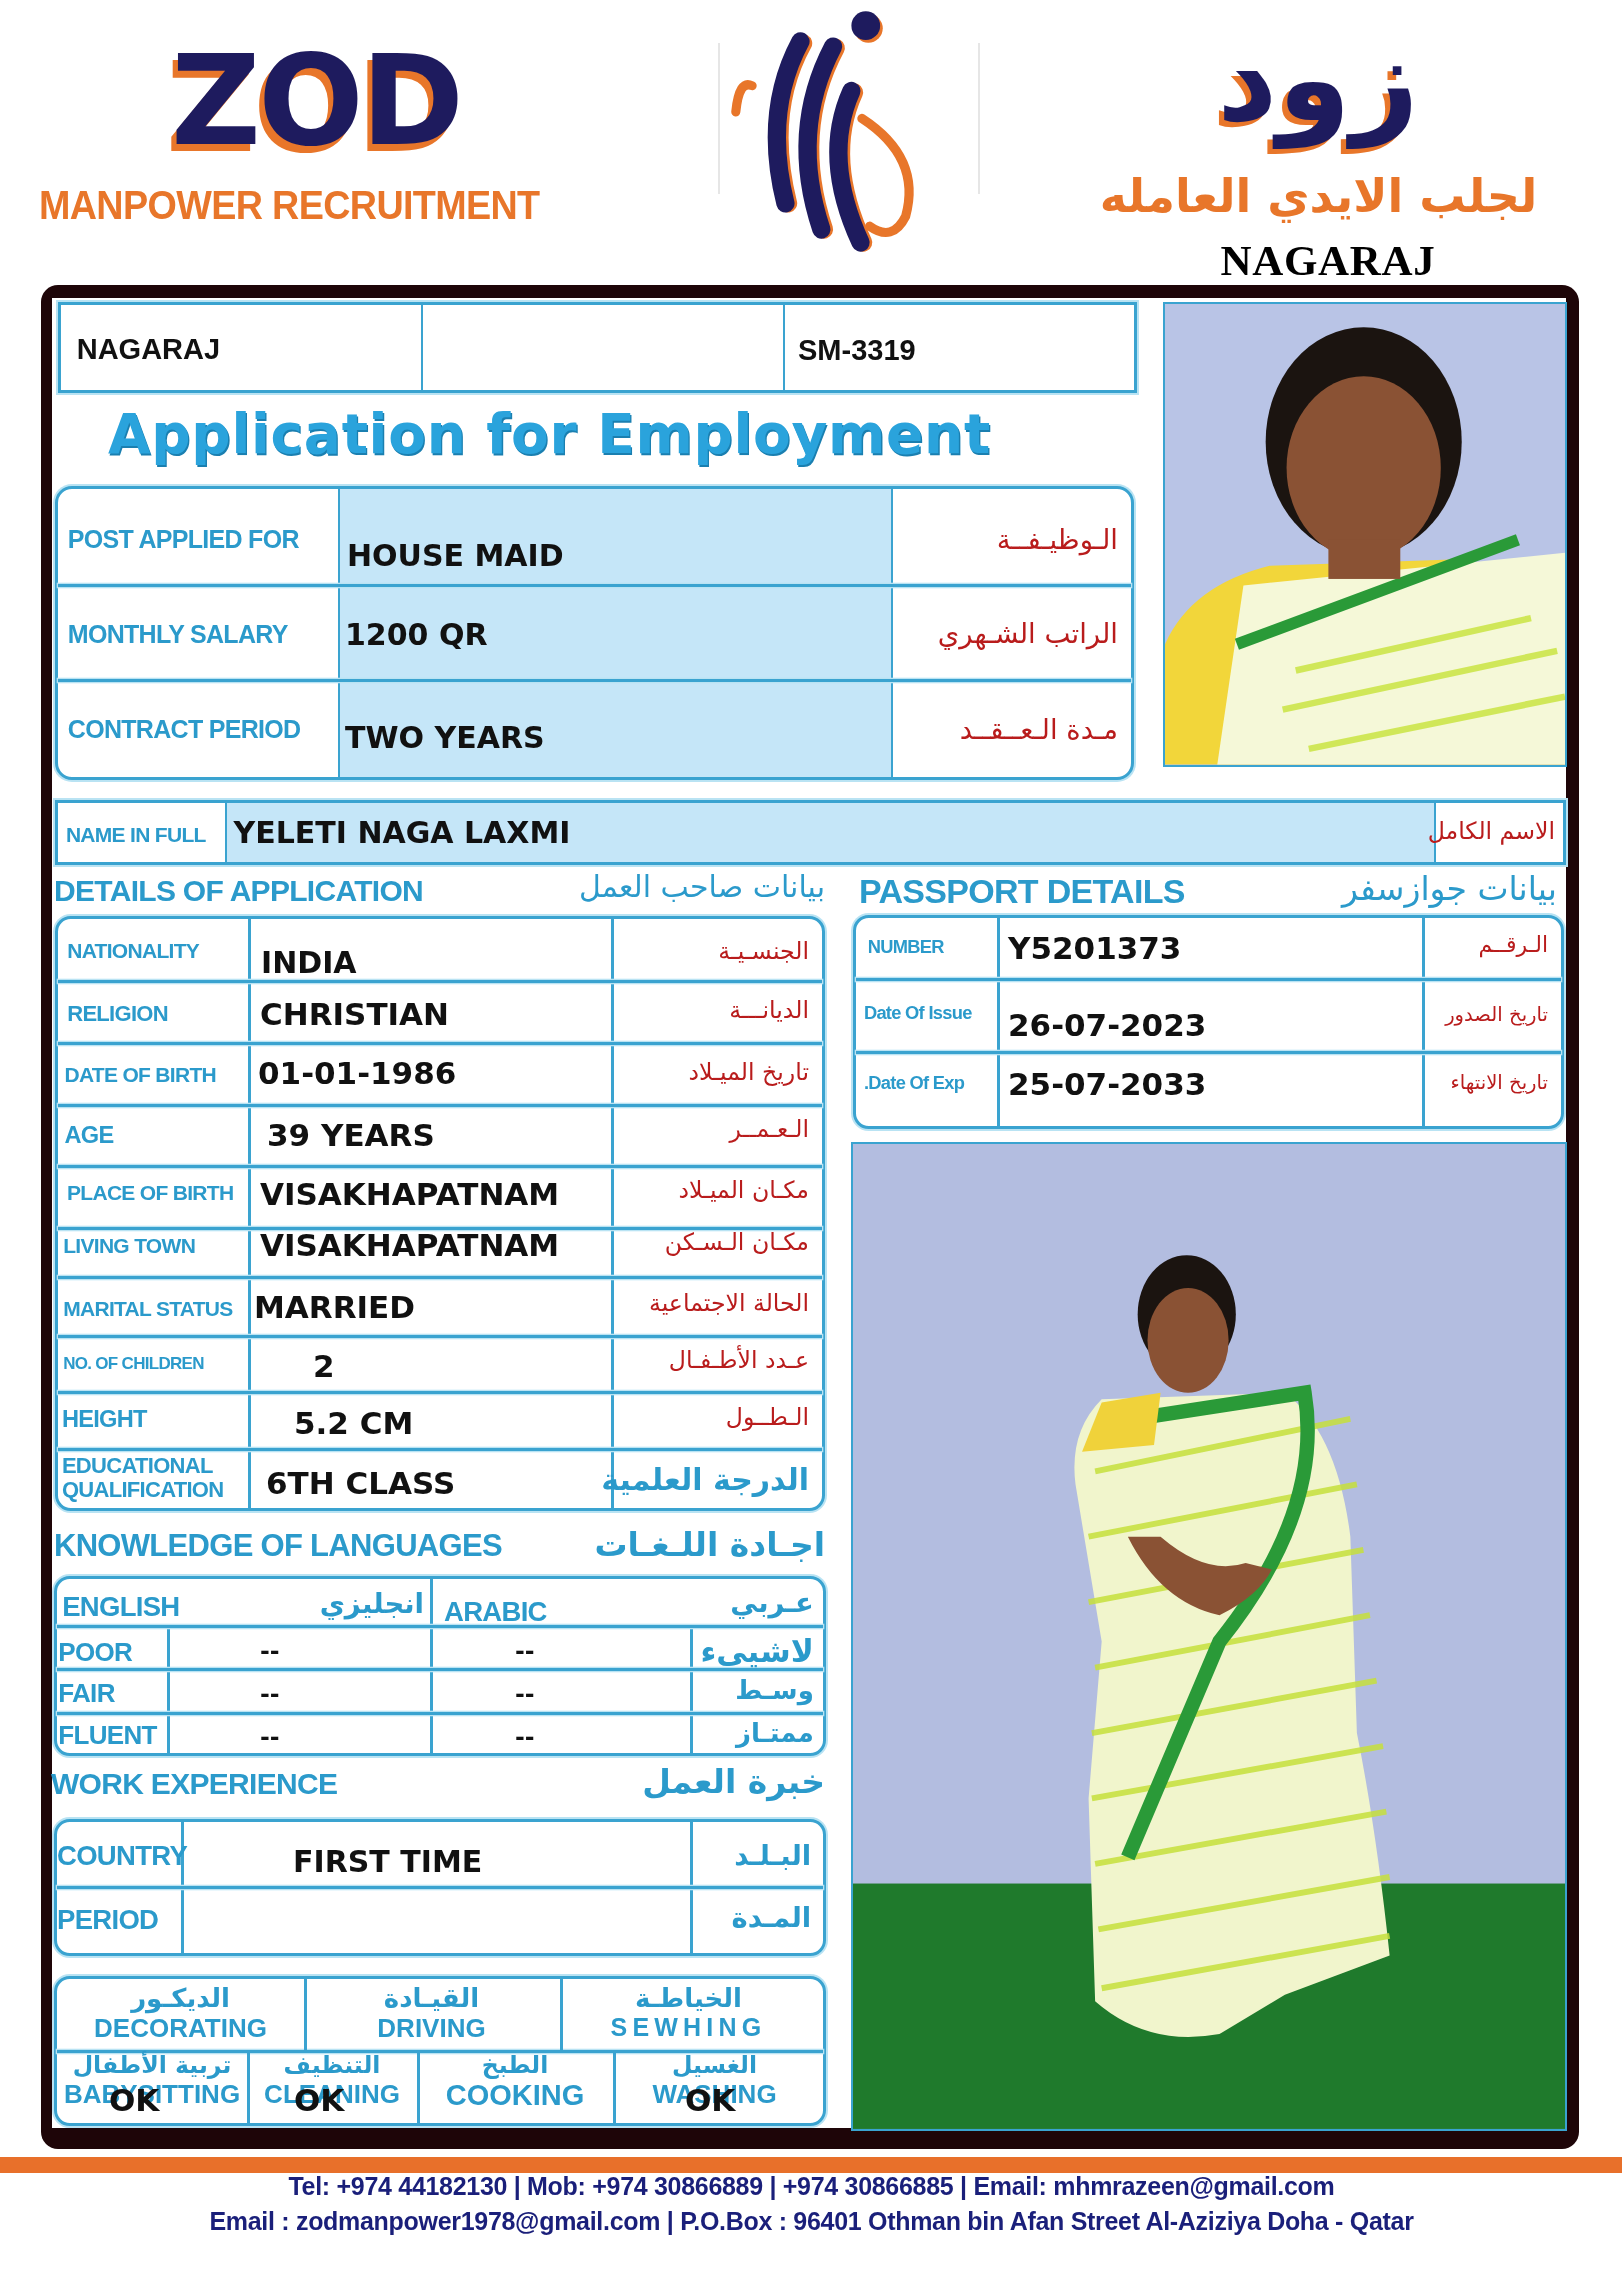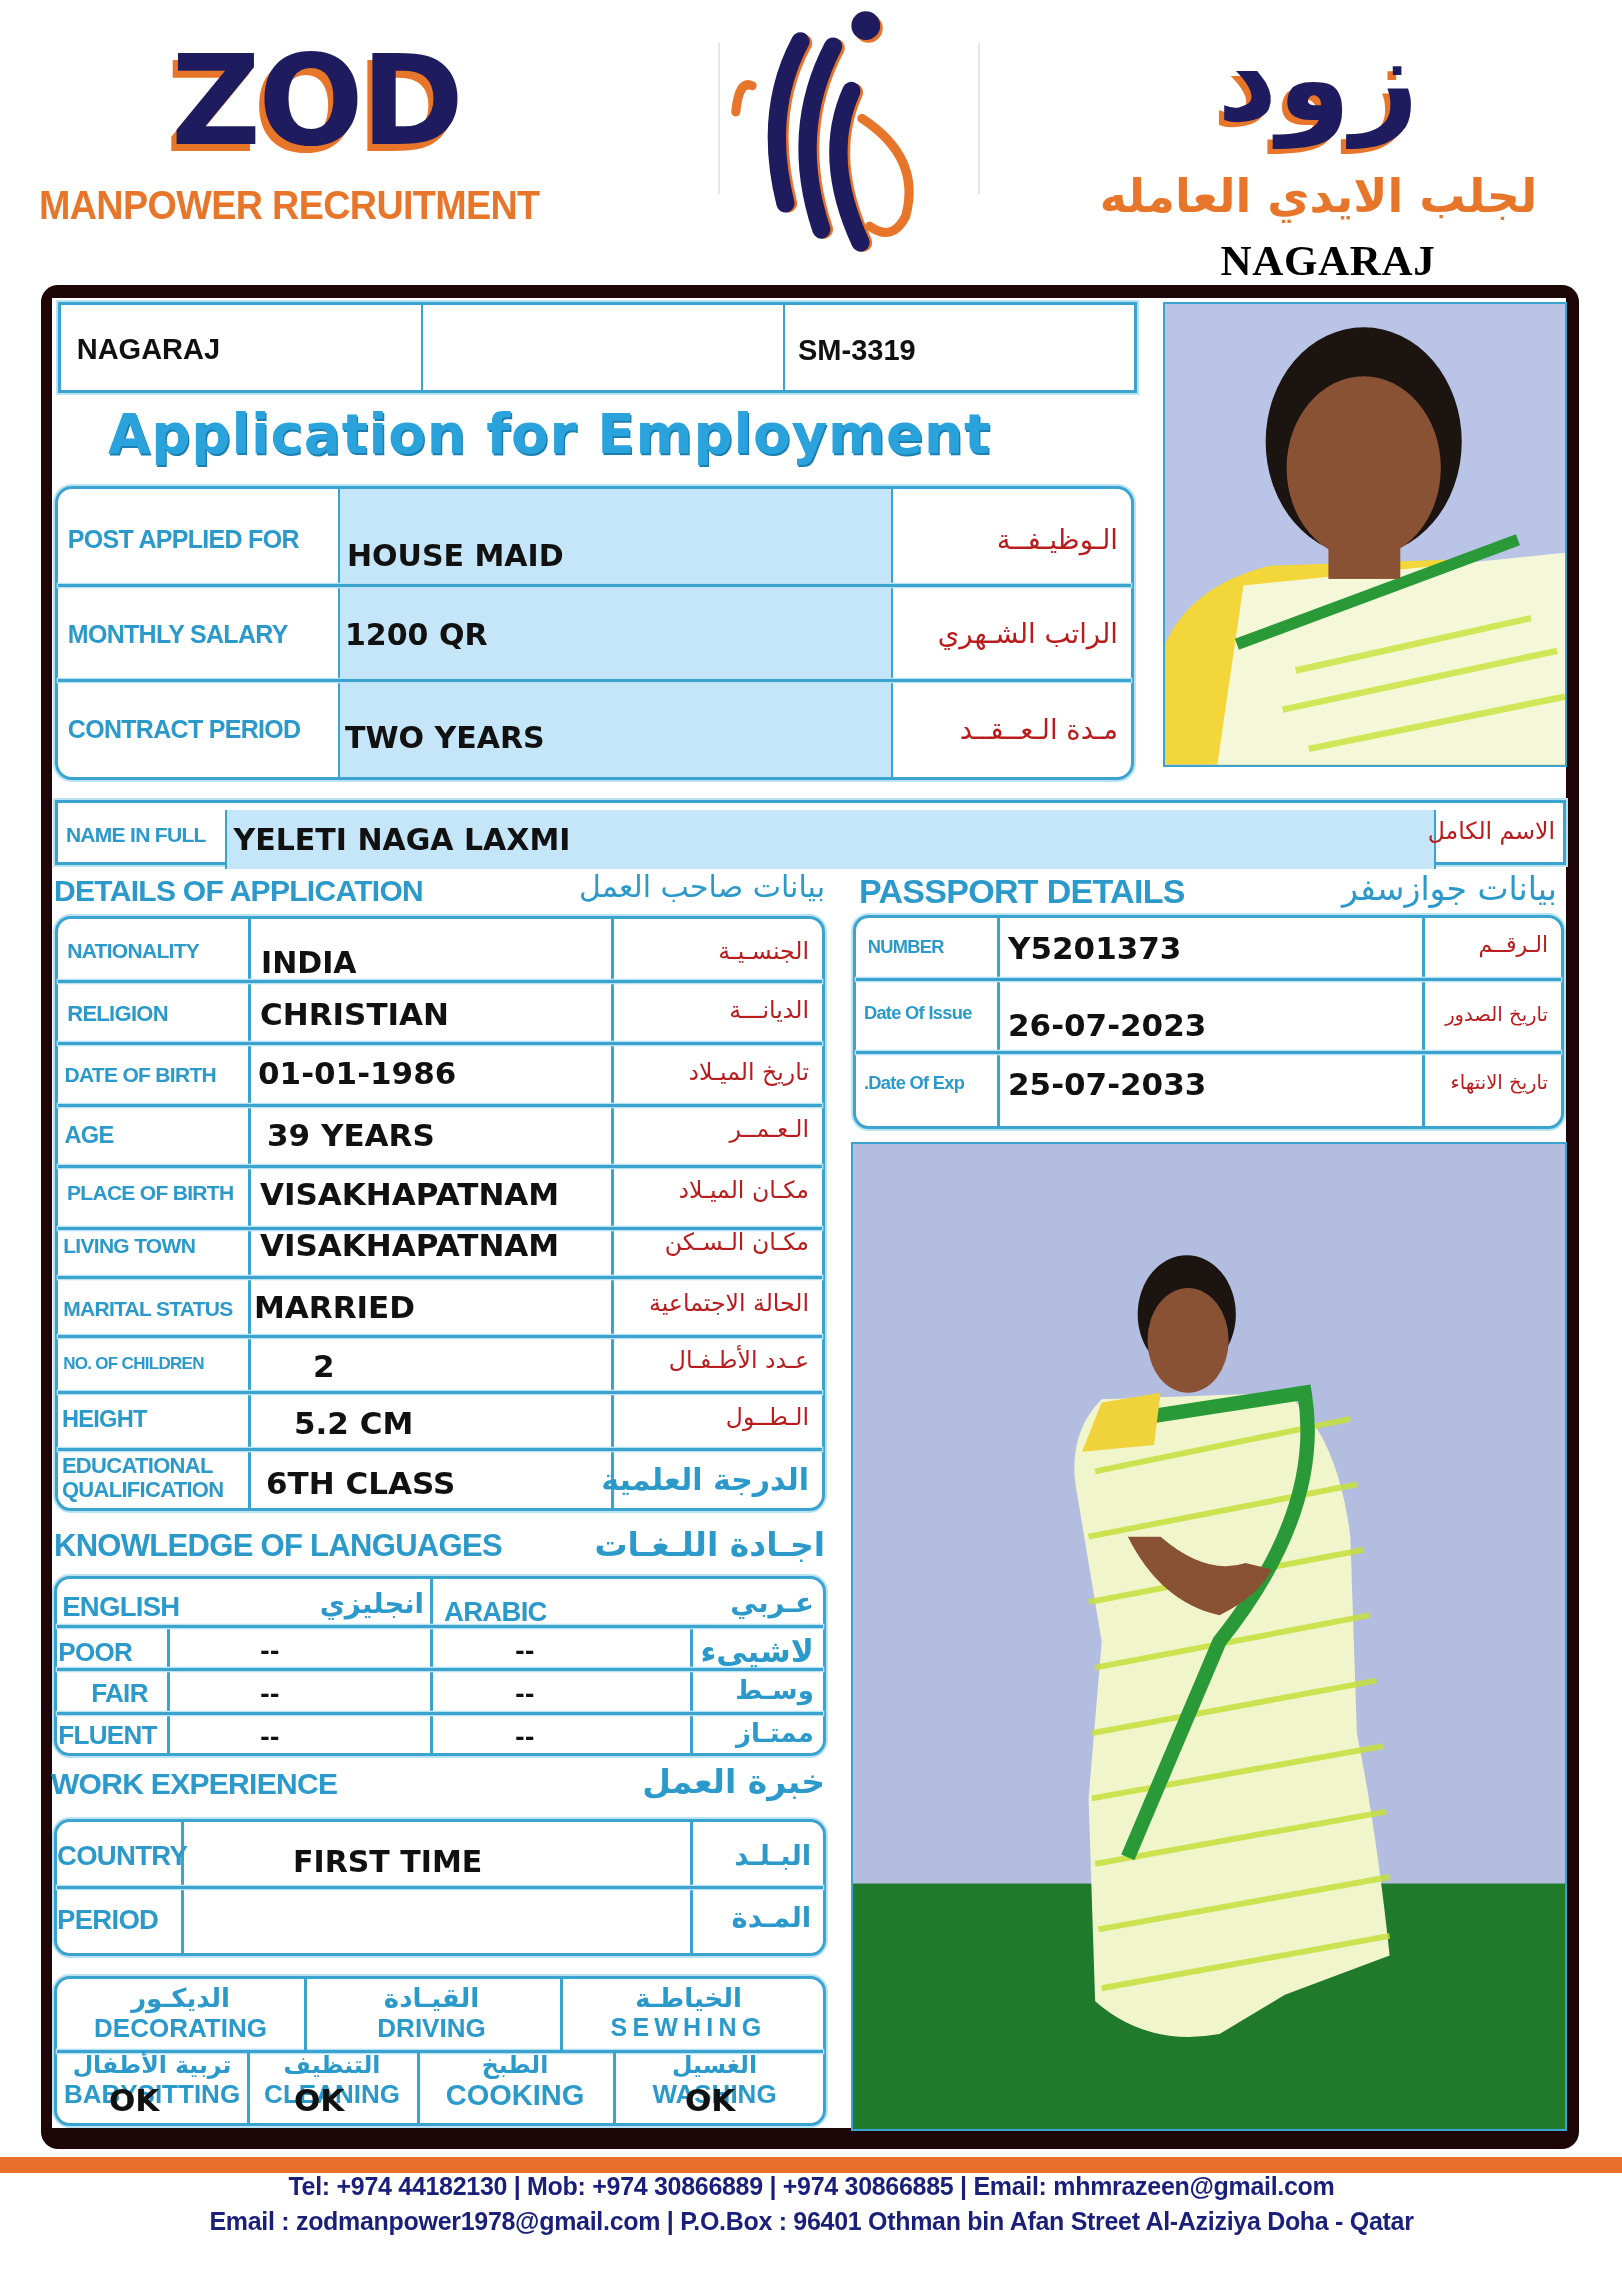--- a/index.html
+++ b/index.html
@@ -99,21 +99,21 @@
         <path d="M180 620 L600 530"></path>
         <path d="M220 680 L612 600"></path>
     </g>
     <ellipse cx="304" cy="210" rx="150" ry="175" fill="#1b1410"></ellipse>
     <ellipse cx="304" cy="250" rx="118" ry="140" fill="#8a5234"></ellipse>
     <rect x="250" y="360" width="110" height="60" fill="#8a5234"></rect>
   </svg>
 </div>
 
 <div class="abs box" style="left:55px;top:800px;width:1505px;height:59px;">
-  <div class="cell" style="left:167px;top:0;width:1211px;height:100%;background:#c5e6f8;border-left:2.6px solid #3aa3d0;border-right:2.6px solid #3aa3d0;margin-top:7px;">
+  <div class="cell" style="left:167px;top:0;width:1211px;height:100%;background:#c5e6f8;border-left:2.6px solid #3aa3d0;border-right:2.6px solid #3aa3d0;">
     <span class="abs val" style="left:6.5px;top:11.8px;font-size:30px;">YELETI  NAGA LAXMI</span>
   </div>
   <span class="abs lbl" style="left:7.9px;top:19.6px;font-size:21px;">NAME IN FULL</span>
   <span class="abs ar" style="right:7.9px;top:14.4px;font-size:23.6px;">الاسم الكامل</span>
 </div>
 
 <span class="abs sect" style="left:54px;top:874px;">DETAILS OF APPLICATION</span>
 <span class="abs ar" style="left:537px;width:288px;top:869px;font-size:30px;color:#2b9acb;">بيانات صاحب العمل</span>
 <span class="abs sect" style="left:859px;top:872px;font-size:34px;">PASSPORT DETAILS</span>
 <span class="abs ar" style="left:1276px;width:281px;top:869px;font-size:33px;color:#2b9acb;">بيانات جوازسفر</span>
@@ -205,21 +205,21 @@
   <span class="abs lbl" style="left:5.2px;top:11.8px;font-size:27.5px;">ENGLISH</span>
   <span class="abs ar" style="left:236px;width:131px;top:7.9px;font-size:27.5px;font-weight:bold;color:#2b9acb;">انجليزي</span>
   <span class="abs lbl" style="left:387px;top:17px;font-size:27.5px;">ARABIC</span>
   <span class="abs ar" style="right:9.2px;top:6.5px;font-size:27.5px;font-weight:bold;color:#2b9acb;">عـربي</span>
 
   <span class="abs lbl" style="left:1.3px;top:58px;font-size:26px;">POOR</span>
   <span class="abs val" style="left:203px;top:58px;font-size:23.6px;">--</span>
   <span class="abs val" style="left:458px;top:58px;font-size:23.6px;">--</span>
   <span class="abs ar" style="right:9.2px;top:54px;font-size:31px;font-weight:bold;color:#2b9acb;">لاشيىء</span>
 
-  <span class="abs lbl" style="left:1.3px;top:99px;font-size:26px;padding-left:33px;">FAIR</span>
+  <span class="abs lbl" style="left:1.3px;top:99px;font-size:26px;">FAIR</span>
   <span class="abs val" style="left:203px;top:101px;font-size:23.6px;">--</span>
   <span class="abs val" style="left:458px;top:101px;font-size:23.6px;">--</span>
   <span class="abs ar" style="right:9.2px;top:96px;font-size:26px;font-weight:bold;color:#2b9acb;">وسـط</span>
 
   <span class="abs lbl" style="left:1.3px;top:141px;font-size:26px;">FLUENT</span>
   <span class="abs val" style="left:203px;top:144px;font-size:23.6px;">--</span>
   <span class="abs val" style="left:458px;top:144px;font-size:23.6px;">--</span>
   <span class="abs ar" style="right:9.2px;top:139px;font-size:26px;font-weight:bold;color:#2b9acb;">ممتـاز</span>
 </div>
 

